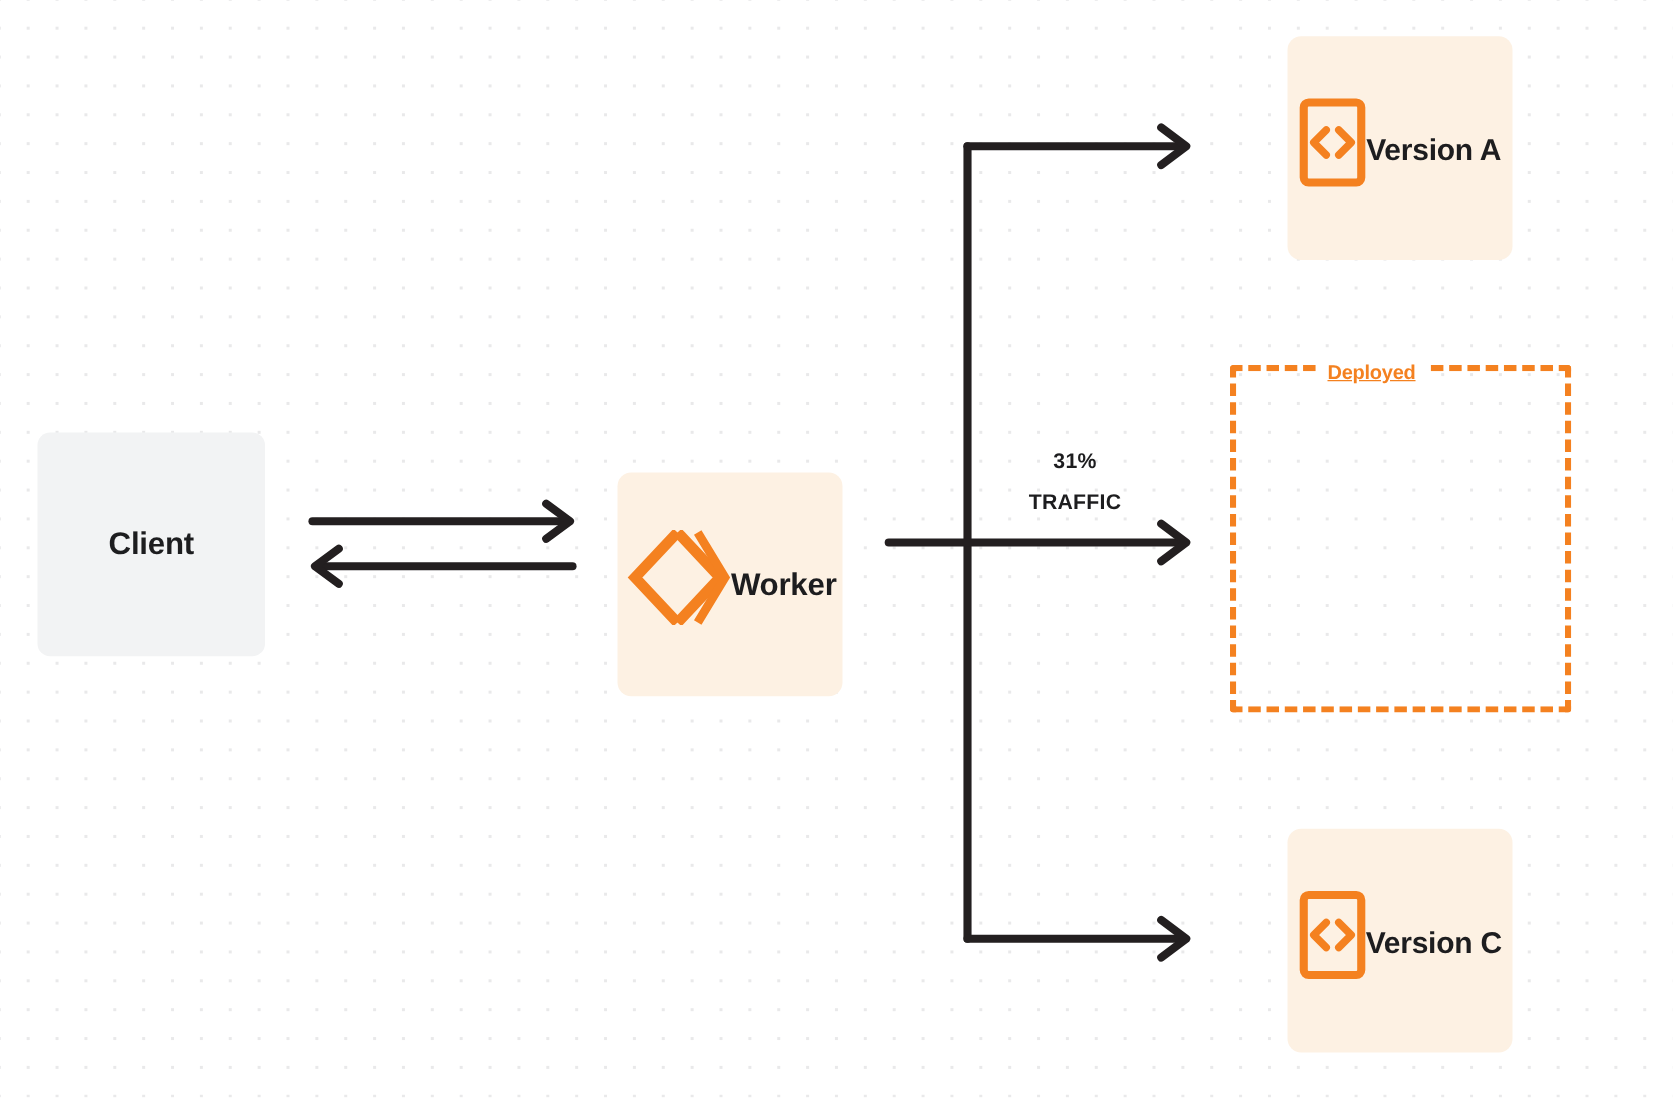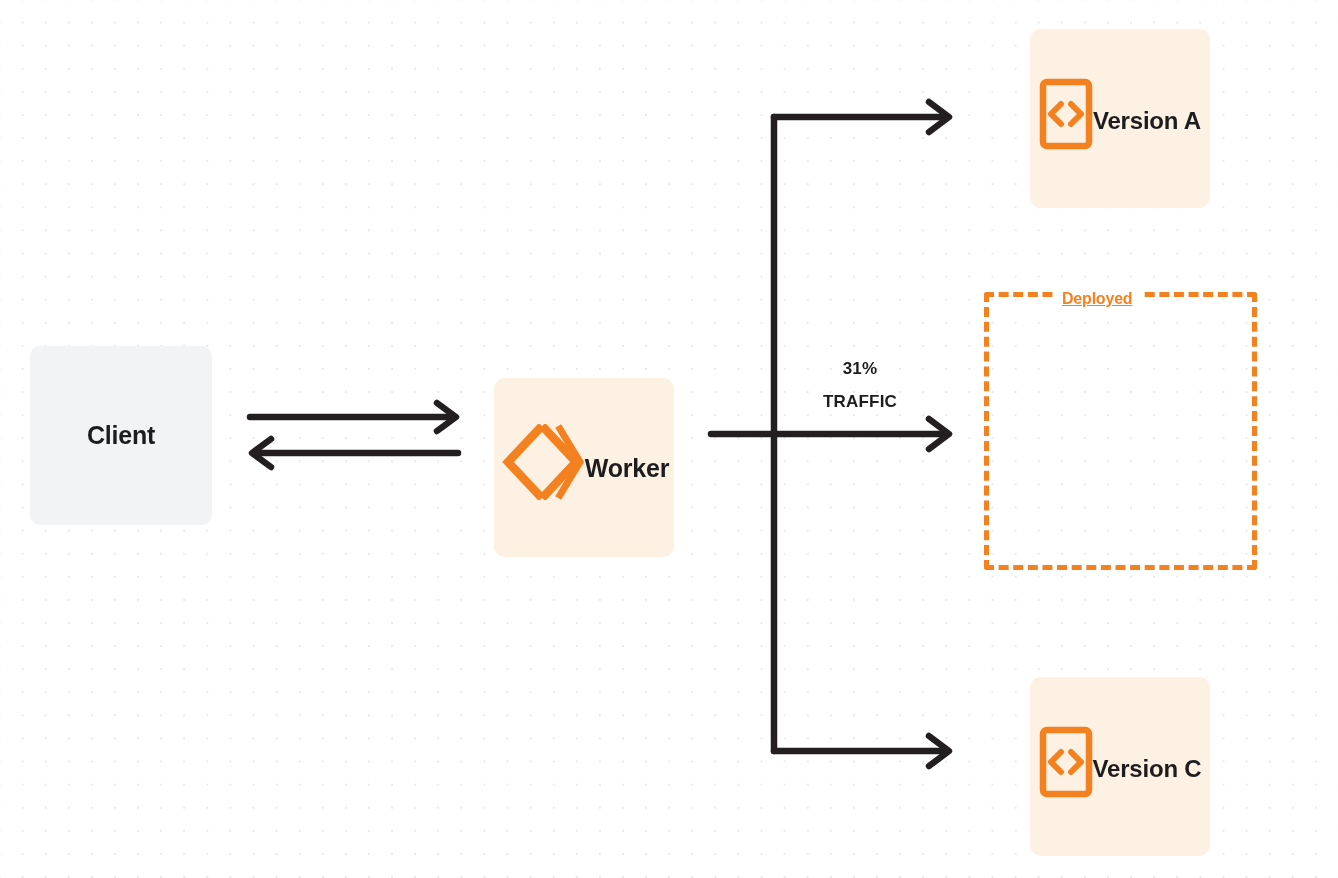--- a/index.html
+++ b/index.html
@@ -68,21 +68,21 @@
   .version-node {
     left: 1030px;
     width: 180px;
     height: 179px;
     background: #fdf1e3;
     border-radius: 11px;
     padding-top: 4px;
   }
   .version-a { top: 29px; }
   .version-b { top: 342px; }
-  .version-c { top: 663px; margin-top: 14px; }
+  .version-c { top: 663px; }
 
   .code-icon {
     width: 54px;
     height: 72px;
     margin-bottom: 14px;
   }
   .version-label {
     font-size: 24px;
     font-weight: bold;
     color: #1d1d1f;

